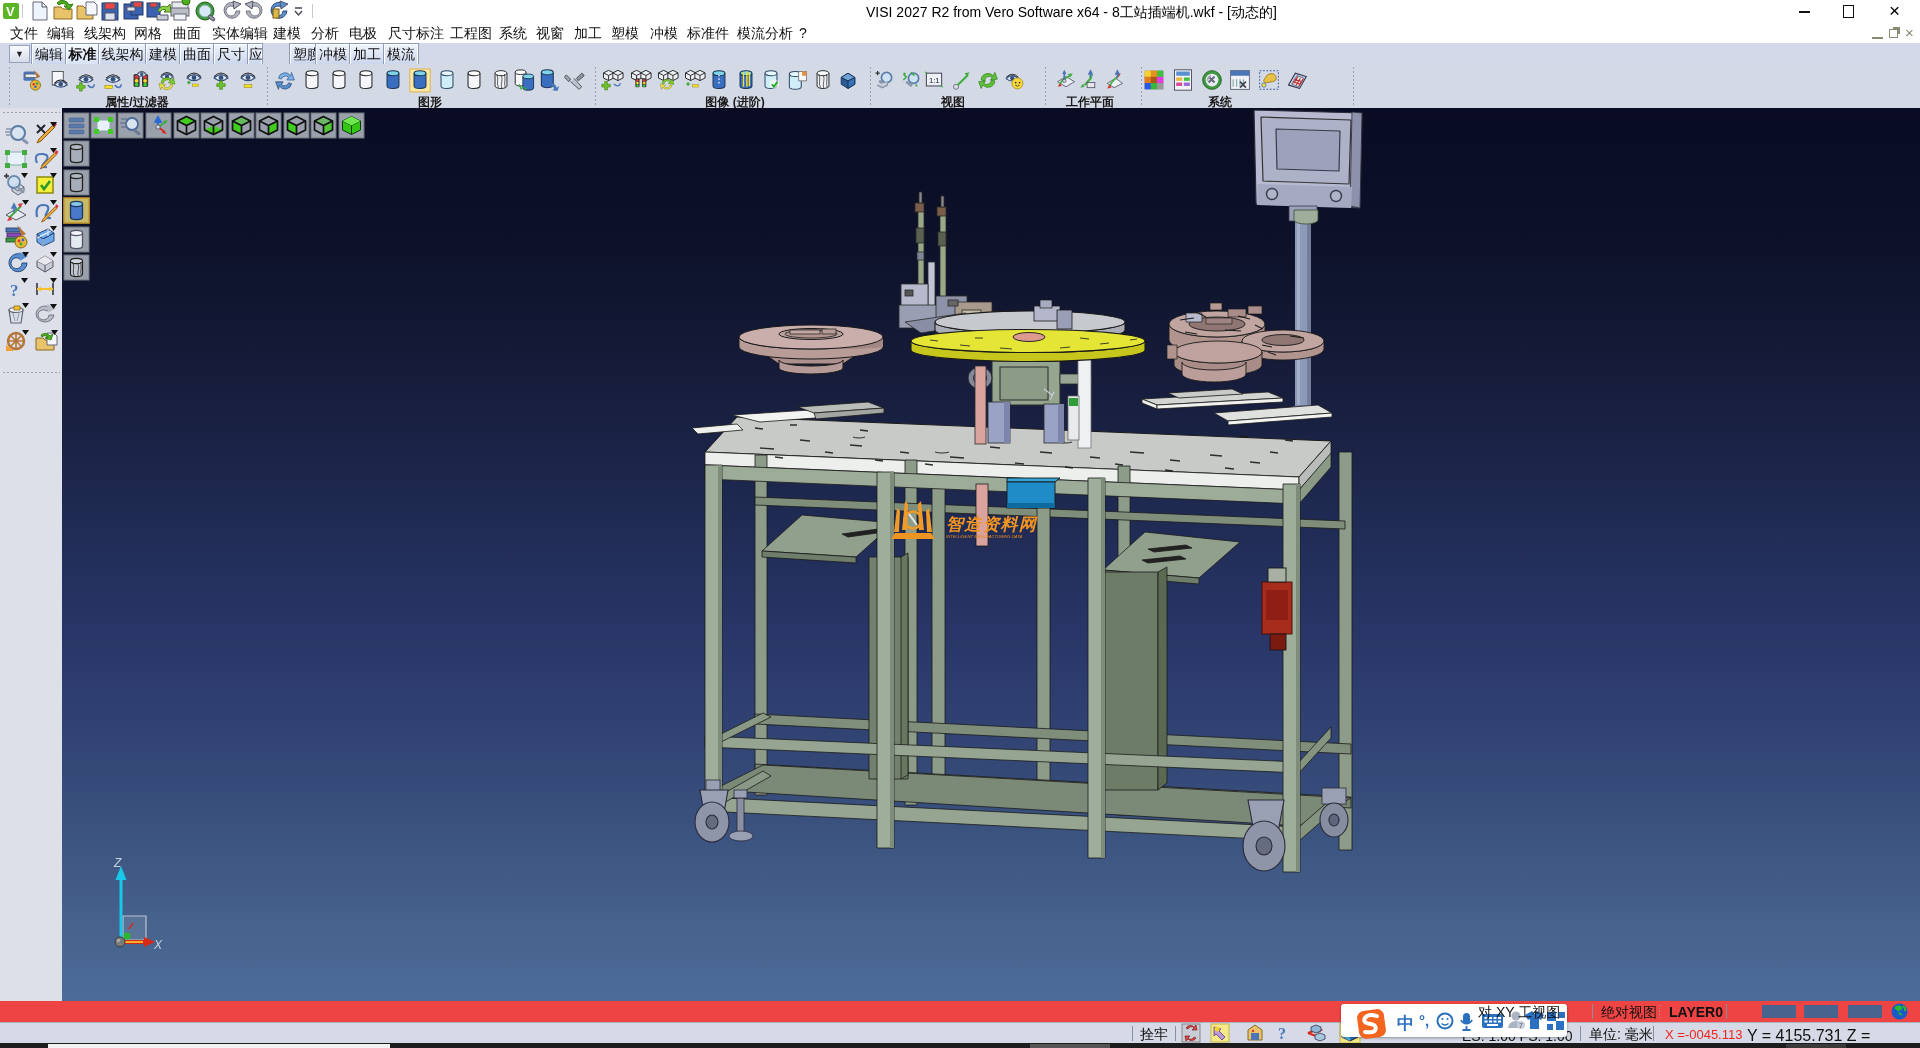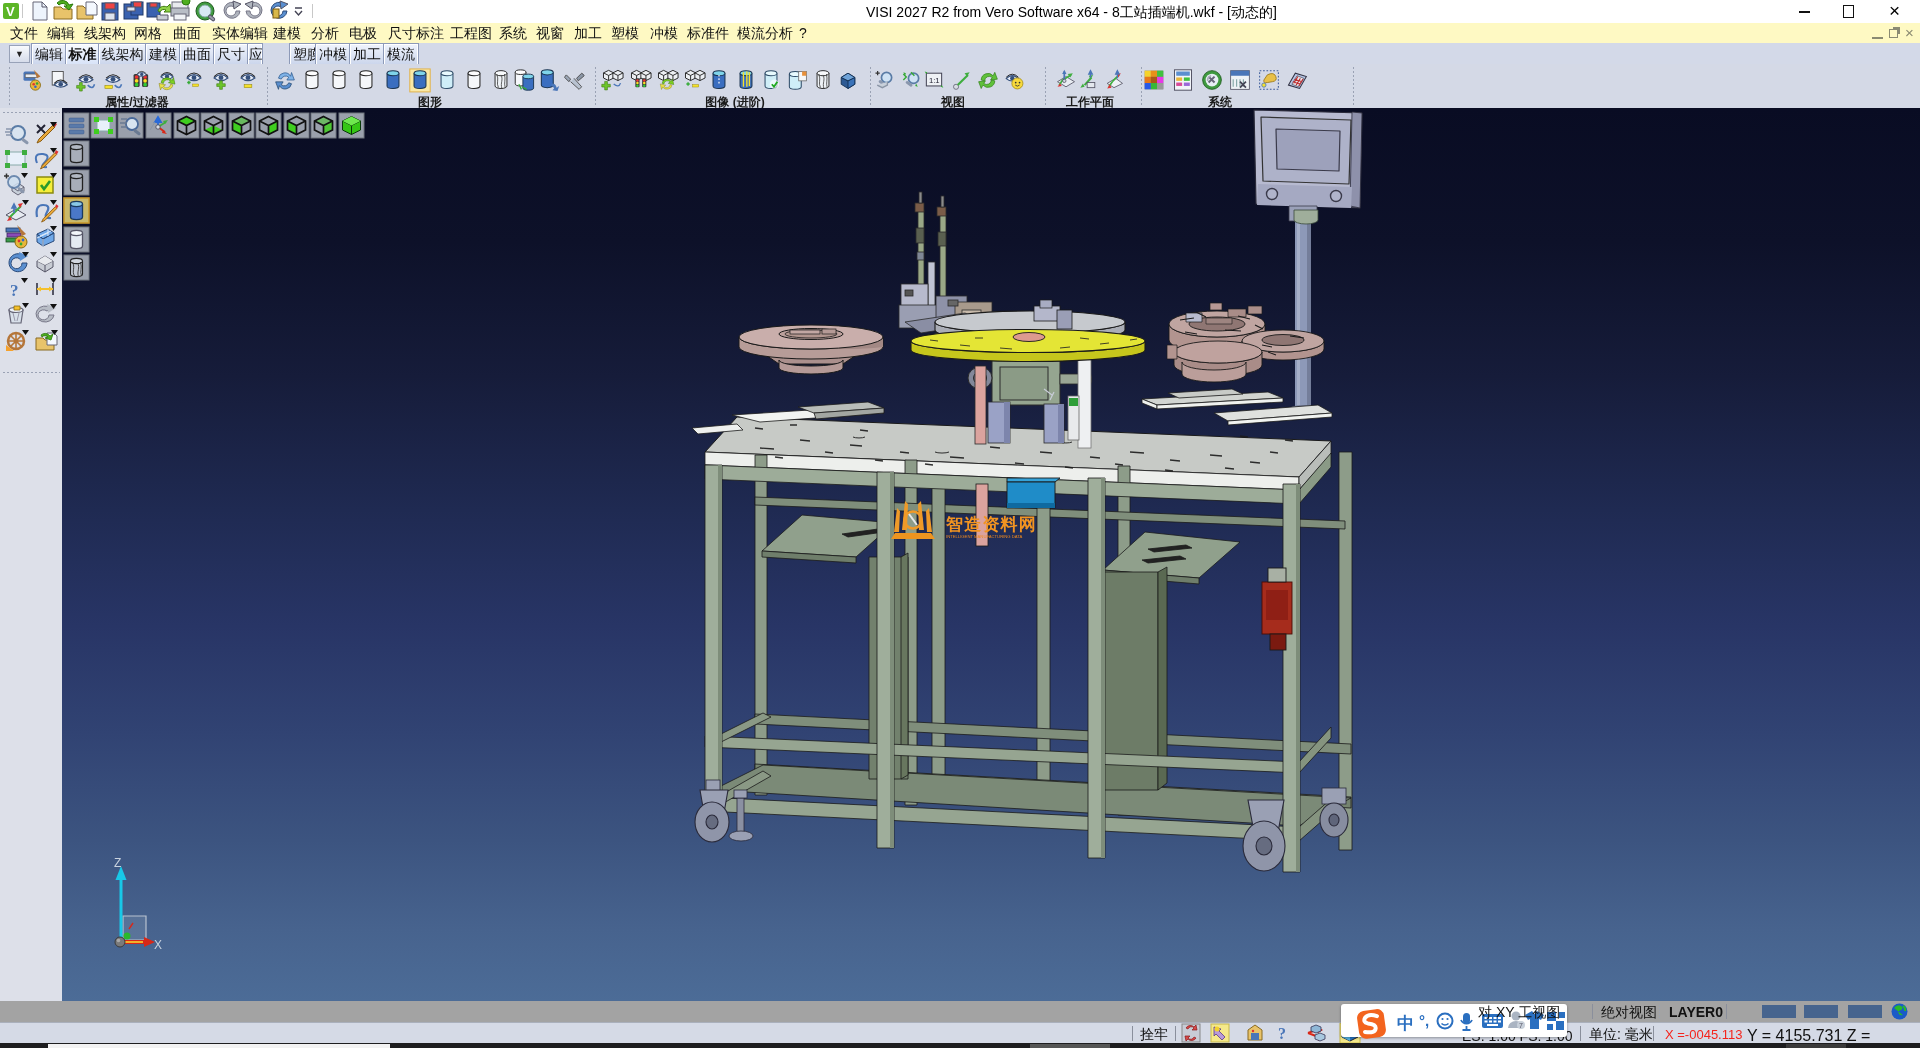--- a/index.html
+++ b/index.html
@@ -3,38 +3,38 @@
 <meta charset="utf-8">
 <style>
 * { margin:0; padding:0; box-sizing:border-box; }
 html,body { width:1920px; height:1048px; overflow:hidden; font-family:"Liberation Sans", sans-serif; }
 #app { position:relative; width:1920px; height:1048px; background:#d4d9e6; }
 
 #titlebar { position:absolute; left:0; top:0; width:1920px; height:23px; background:#ffffff; }
 #title-text { position:absolute; left:866px; top:4px; font-size:14px; color:#000; white-space:nowrap; }
 .winbtn { position:absolute; top:0; width:45px; height:23px; color:#000; font-size:13px; text-align:center; line-height:23px; }
 
-#menubar { position:absolute; left:0; top:23px; width:1920px; height:20px; background:#fef9c3; font-size:14px; color:#111; }
+#menubar { position:absolute; left:0; top:23px; width:1920px; height:20px; background:#ffffff; font-size:14px; color:#111; }
 #menubar span.m { position:absolute; top:2px; white-space:nowrap; }
 
 #tabrow { position:absolute; left:0; top:43px; width:1920px; height:21px; background:#d3d9e8; }
 .tab { position:absolute; top:1px; height:20px; background:linear-gradient(#eef3fc,#ccd6ec); border:1px solid #ffffff; border-bottom:none; outline:1px solid #8d9ab8; font-size:14px; color:#111; text-align:center; line-height:19px; }
 .tab.sel { background:linear-gradient(#f6faff,#d8e3f8); font-weight:bold; }
 #tab-caret { position:absolute; left:9px; top:2px; width:21px; height:18px; background:linear-gradient(#f8fafd,#d6dcea); border:1px solid #98a2b8; font-size:9px; color:#222; text-align:center; line-height:17px; }
 
 #toolbar { position:absolute; left:0; top:64px; width:1920px; height:44px; background:#d4d9e6; }
 .tlabel { position:absolute; top:30px; font-size:12px; color:#1a1a1a; white-space:nowrap; transform:translateX(-50%);font-weight:bold; }
 .vsep { position:absolute; top:2px; height:40px; width:3px; background-image:radial-gradient(circle, #9aa2b4 35%, transparent 40%); background-size:3px 4px; }
 
 #leftpanel { position:absolute; left:0; top:108px; width:62px; height:893px; background:#dde0e9; }
 .grip { position:absolute; left:2px; width:58px; height:3px; background-image:radial-gradient(circle,#9aa2b4 35%,transparent 40%); background-size:4px 3px; }
 #viewport { position:absolute; left:62px; top:108px; width:1858px; height:893px;
-  background:linear-gradient(180deg,#090c23 0%,#0d1129 15%,#161c3a 30%,#1f2a52 45%,#283566 58%,#314373 70%,#3c5480 82%,#47638e 92%,#4c6c97 100%); }
-
-#status1 { position:absolute; left:0; top:1001px; width:1920px; height:21px; background:#a3a3a3; font-size:14px; color:#111; }
+  background:linear-gradient(180deg,#090c23 0%,#0d1129 15%,#161c3a 30%,#1f2a52 45%,#283566 58%,#314373 70%,#3c5480 82%,#47638e 92%,#4c6c97 100%);font-style:italic; }
+
+#status1 { position:absolute; left:0; top:1001px; width:1920px; height:21px; background:#ef4444; font-size:14px; color:#111; }
 #status2 { position:absolute; left:0; top:1022px; width:1920px; height:21px; background:#d5dae6; font-size:14px; color:#111; border-top:1px solid #aab0bc; }
 #taskbar { position:absolute; left:0; top:1043px; width:1920px; height:5px; background:#1d1d1f; }
 .ssep { position:absolute; top:3px; height:15px; width:1px; background:#8a8f9c; }
 #sogou { position:absolute; left:1341px; top:1004px; width:226px; height:33px; background:#ffffff; border-radius:3px; box-shadow:0 1px 3px rgba(0,0,0,.35); }
 </style>
 </head>
 <body>
 <div id="app">
   <div id="titlebar">
     <div id="title-text">VISI 2027 R2 from Vero Software x64 - 8工站插端机.wkf - [动态的]</div>

